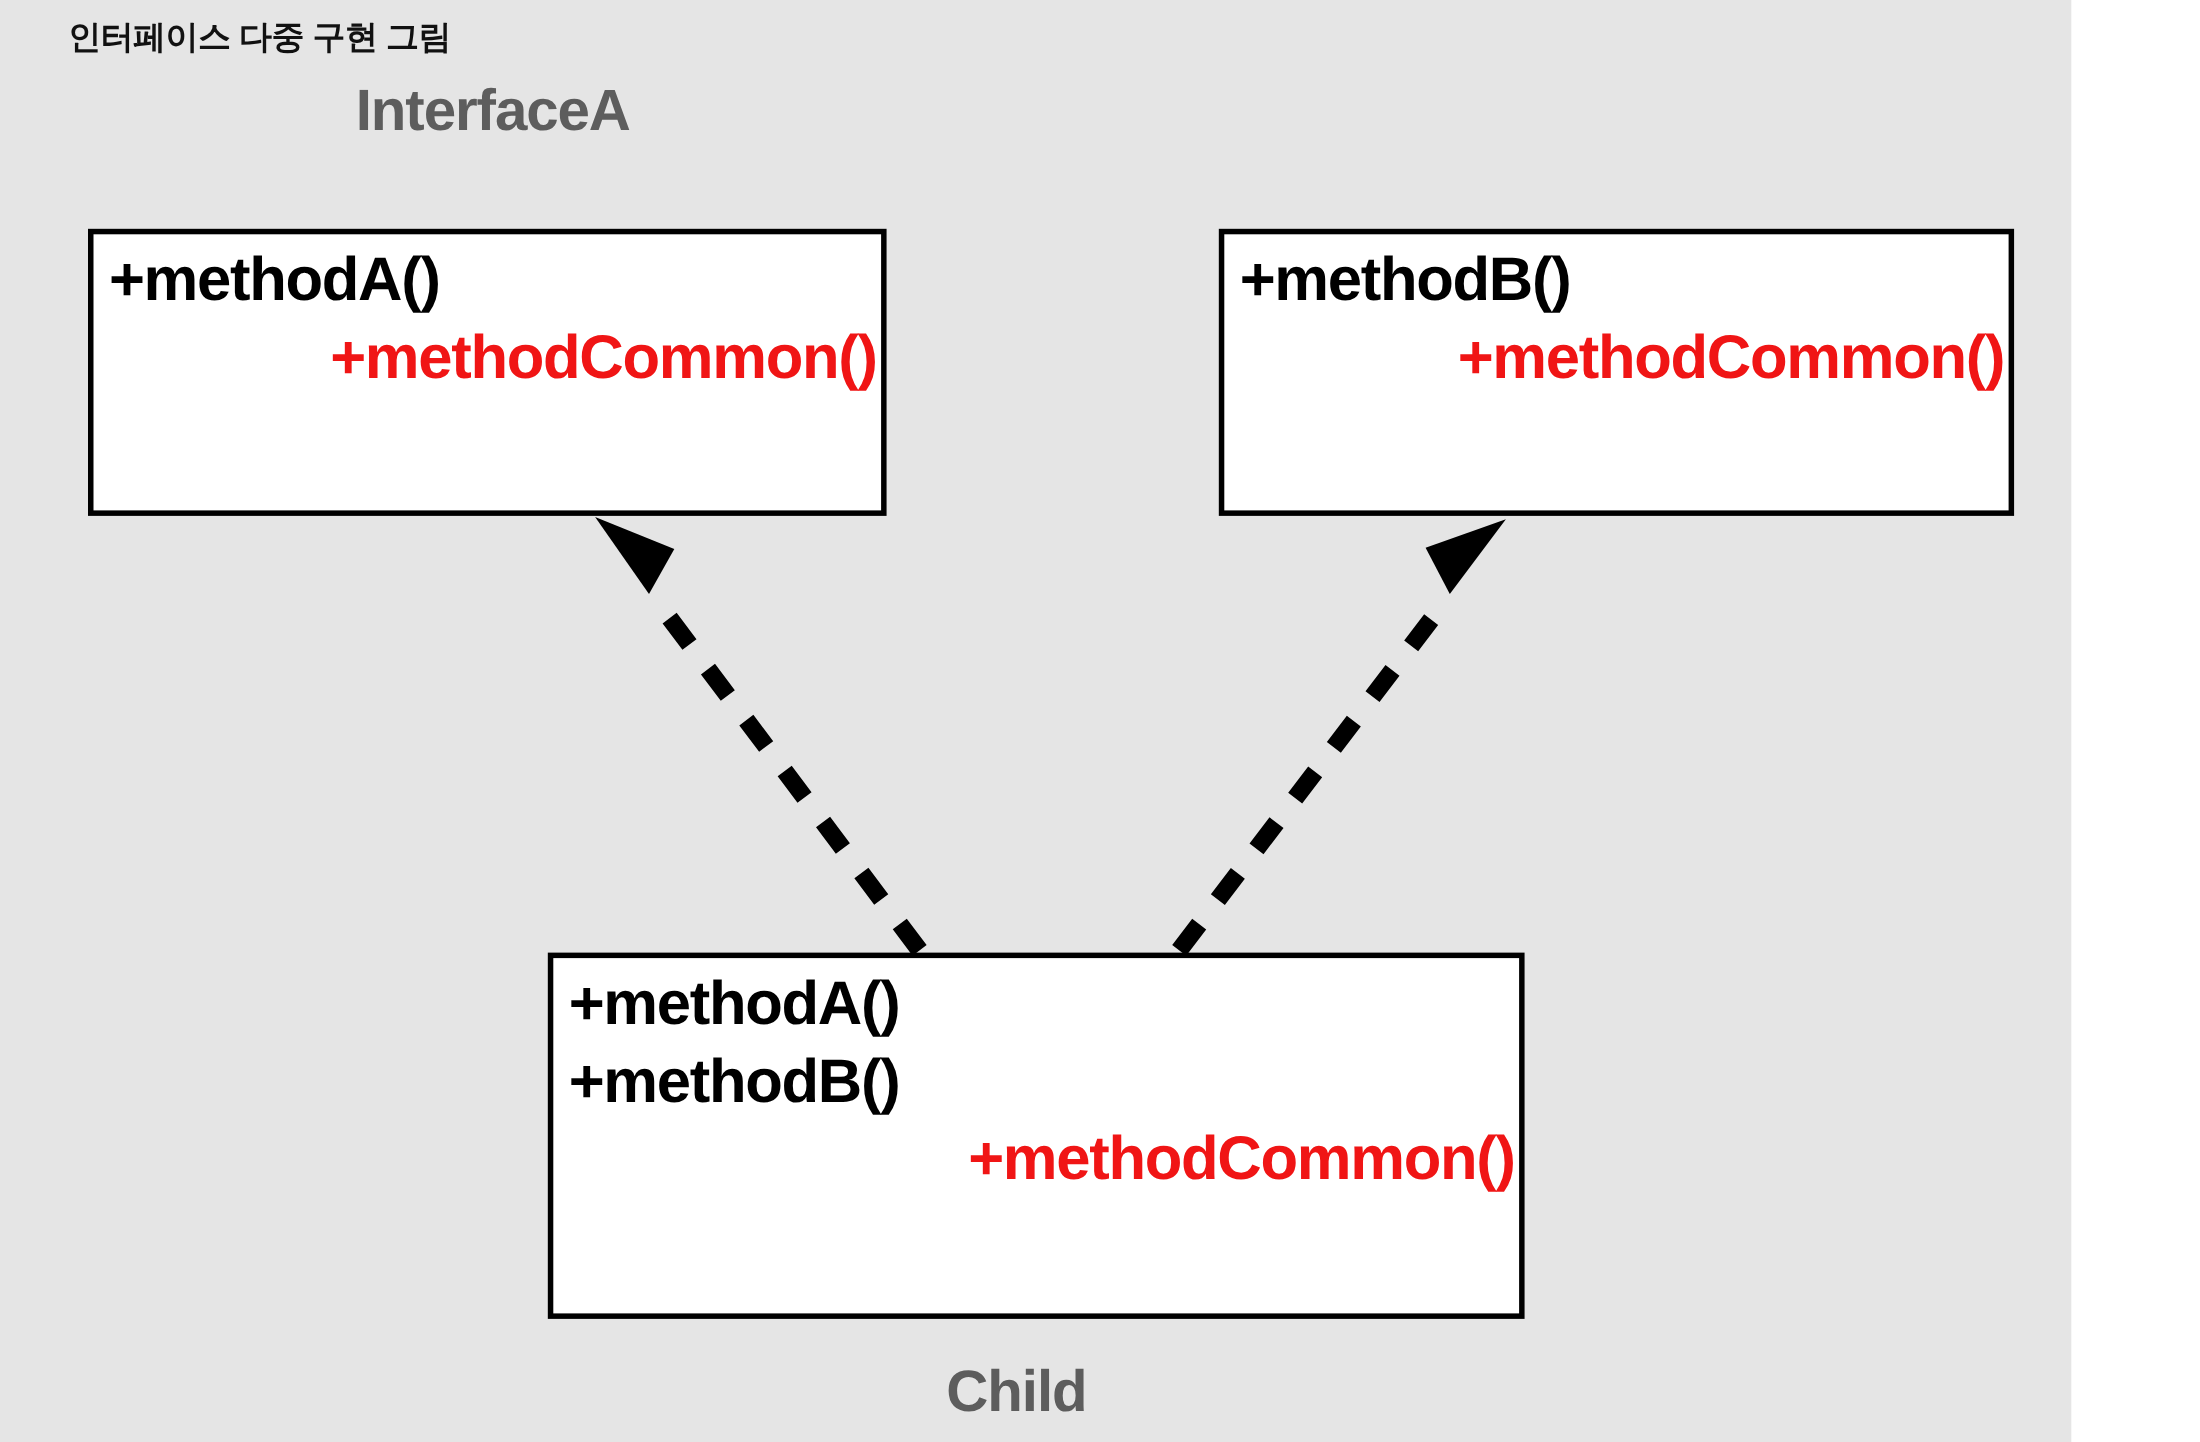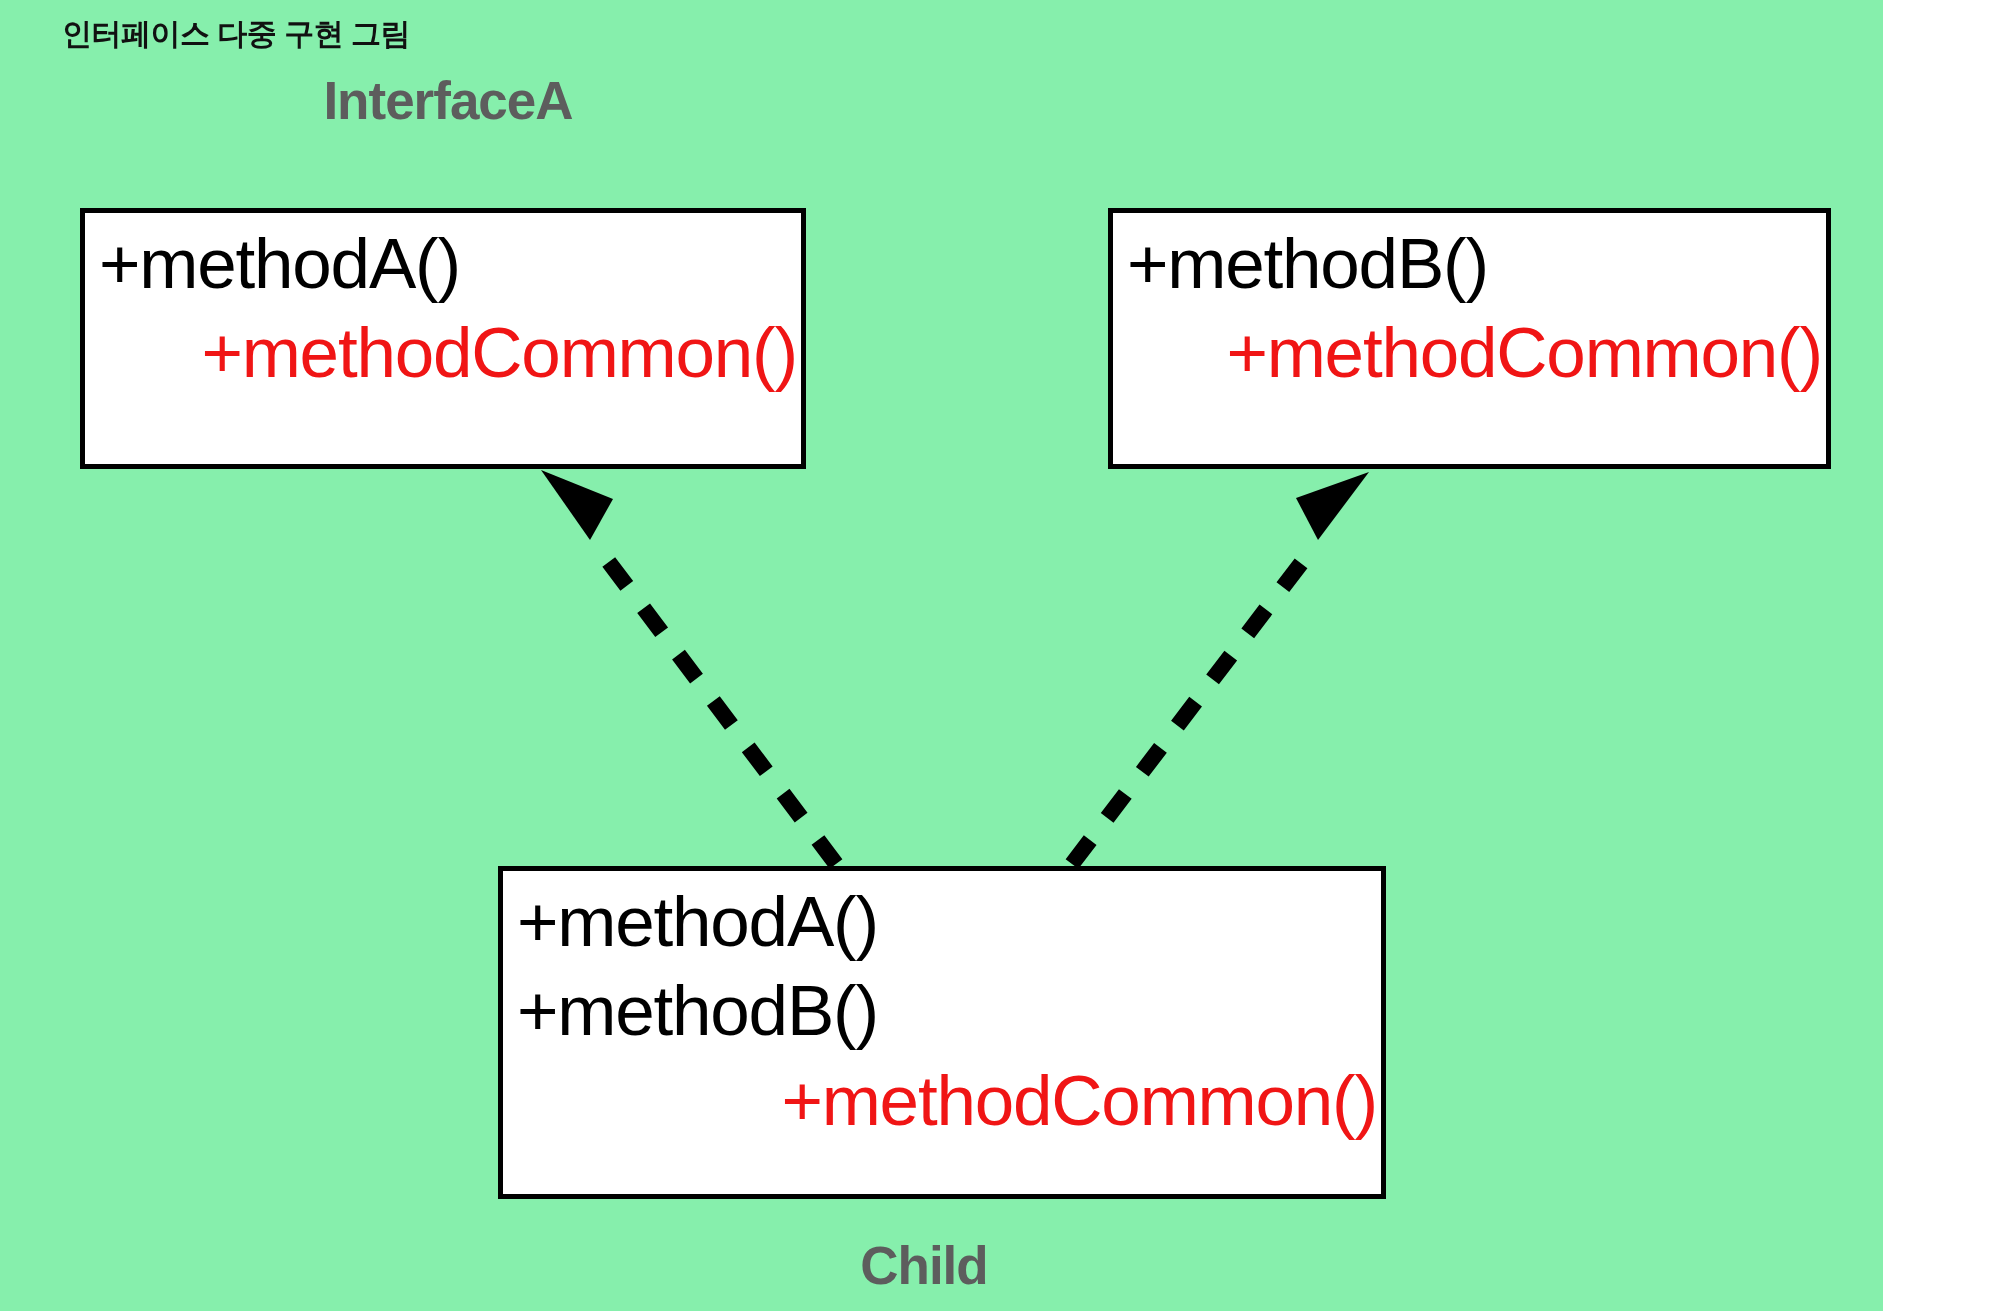--- a/index.html
+++ b/index.html
@@ -8,21 +8,21 @@
     padding: 0;
     background: #ffffff;
   }
   body {
     font-family: "Liberation Sans", sans-serif;
   }
   #canvas {
     position: relative;
     width: 1883px;
     height: 1311px;
-    background: #86efac;
+    background: #e5e5e5;
     overflow: hidden;
   }
 
   
   #page-title {
     position: absolute;
     left: 62px;
     top: 14px;
     font-size: 30px;
     font-weight: bold;
@@ -56,22 +56,22 @@
   #box-interface-b { left: 1108px; top: 208px; width: 723px; height: 261px; }
   #box-child       { left: 498px;  top: 866px; width: 888px; height: 333px; }
 
   .member-list {
     position: absolute;
     left: 14px;
     top: 6px;
     right: 4px;
   }
   .member {
-    font-size: 71px;
-    font-weight: normal;
+    font-size: 56px;
+    font-weight: bold;
     line-height: 1.26;
     white-space: nowrap;
     letter-spacing: -1.2px;
   }
   .member.black { color: #000000; }
   .member.red   { color: #f01515; text-align: right; }
 
   
   #arrow-layer {
     position: absolute;

